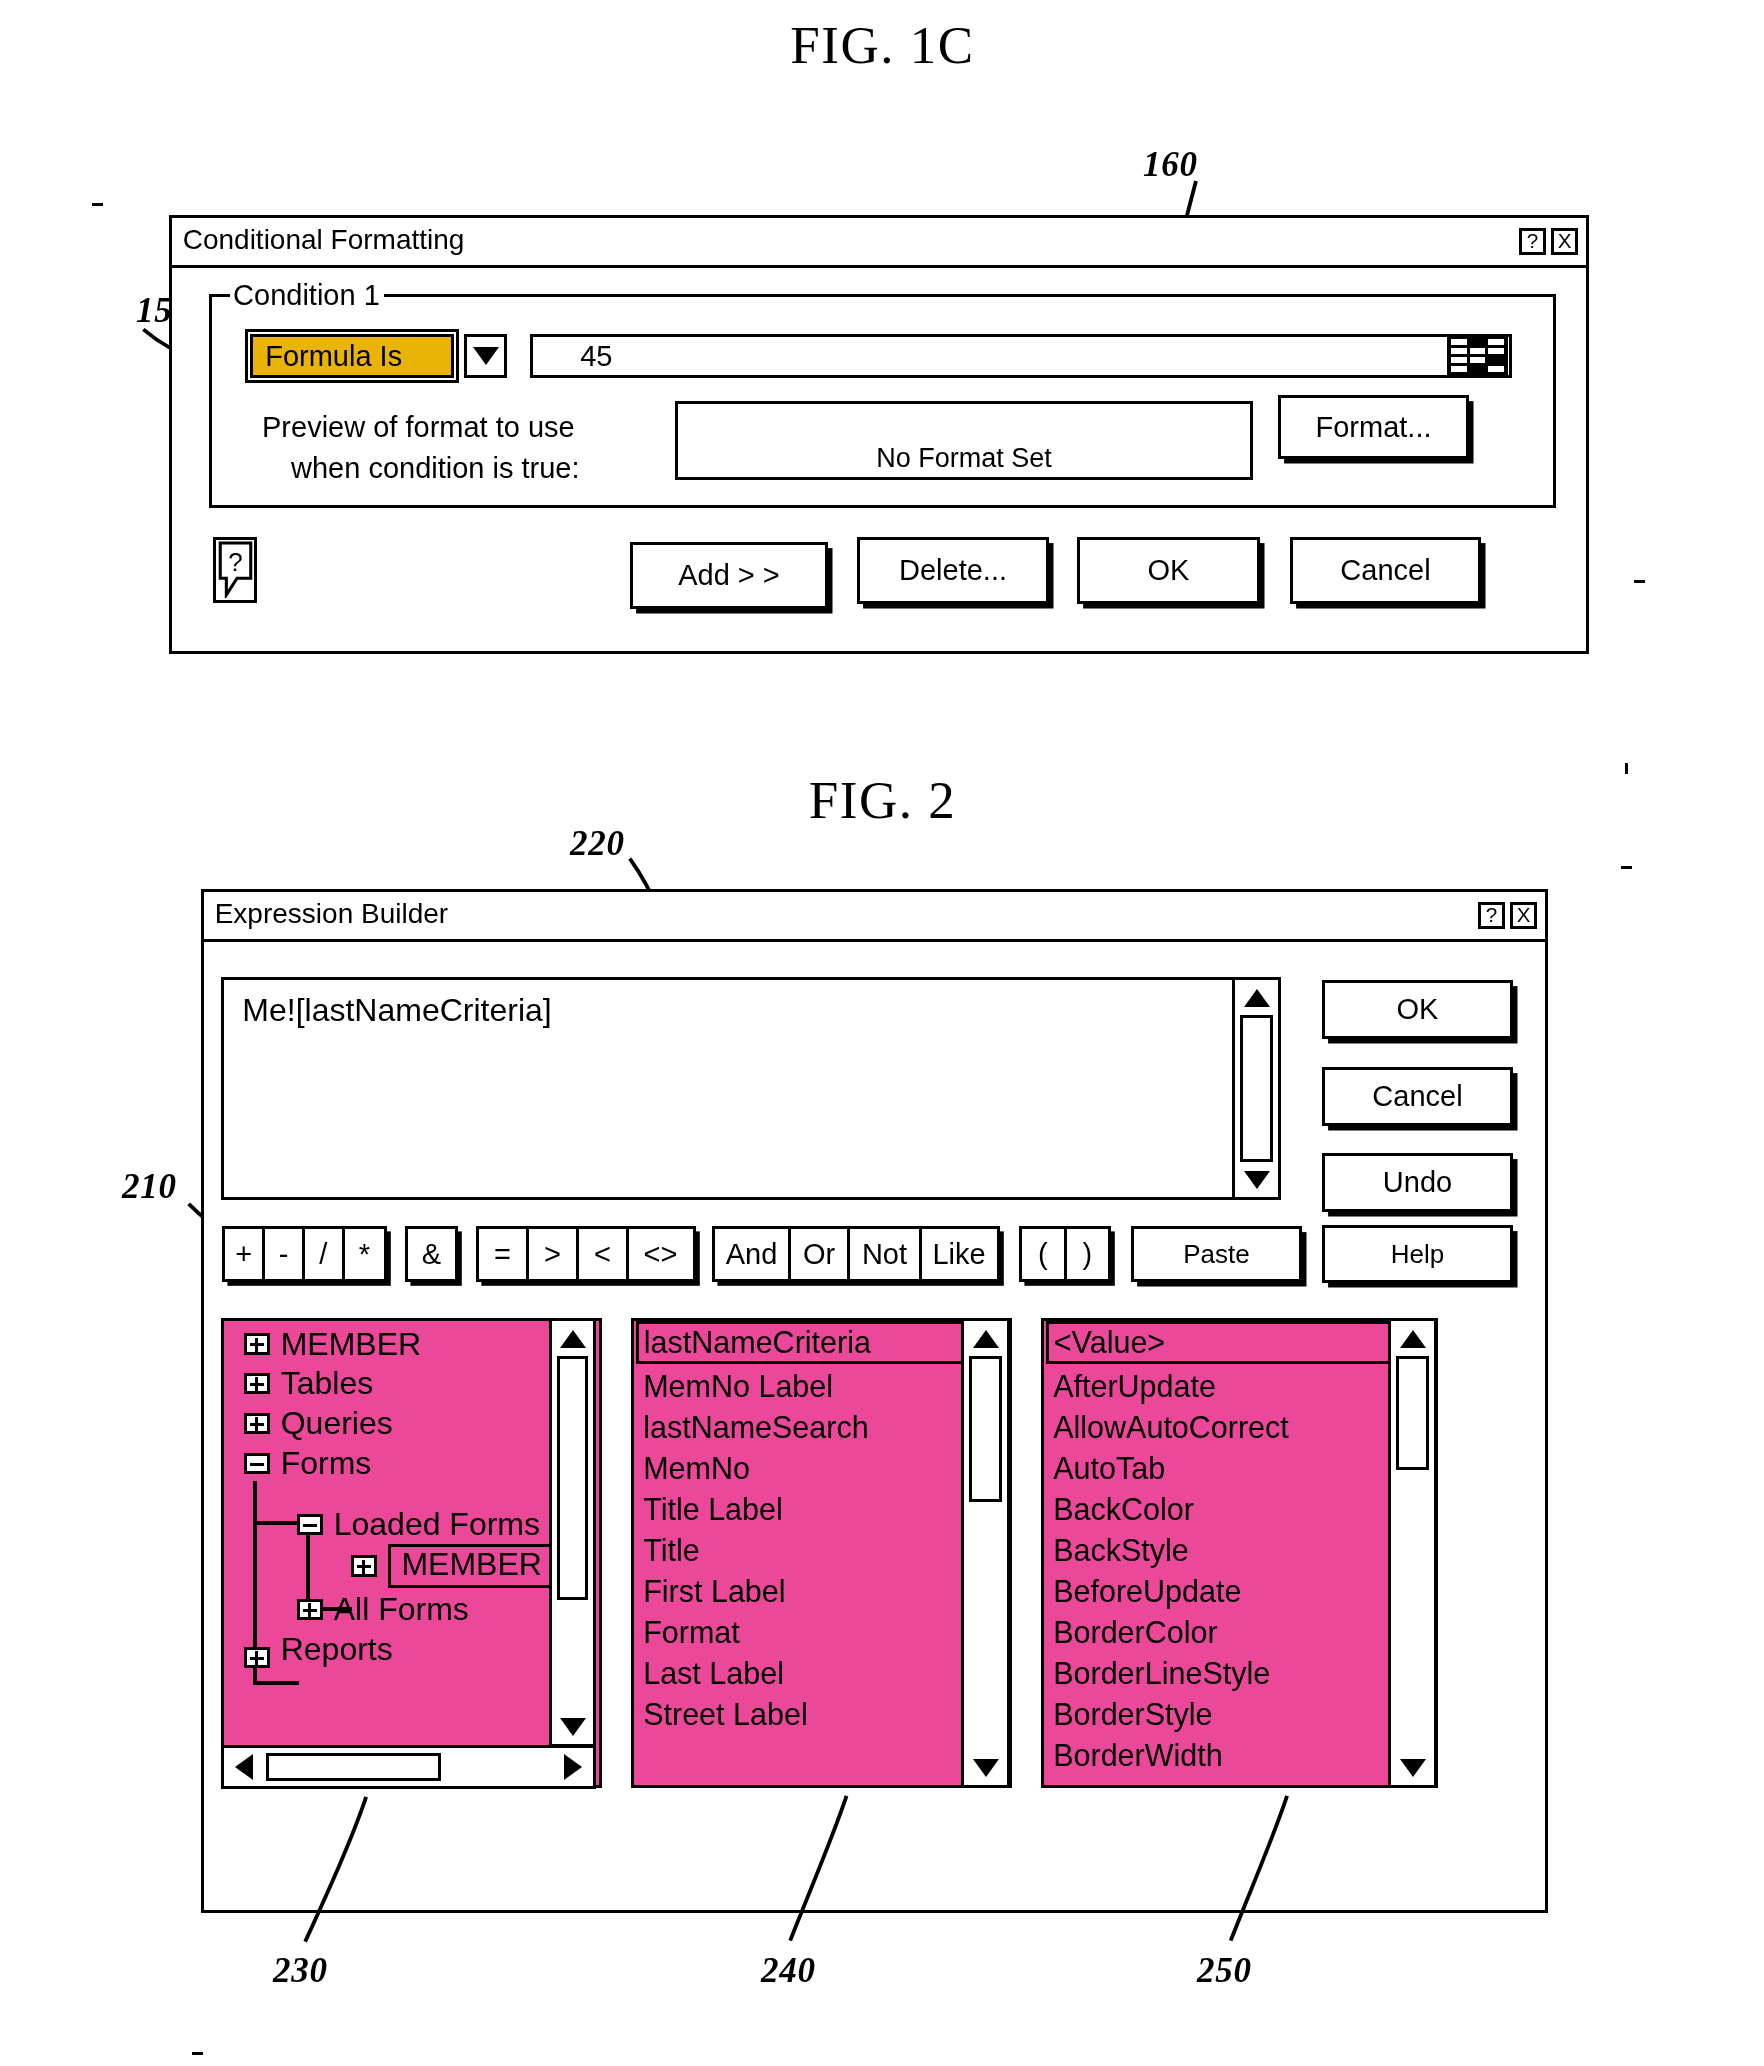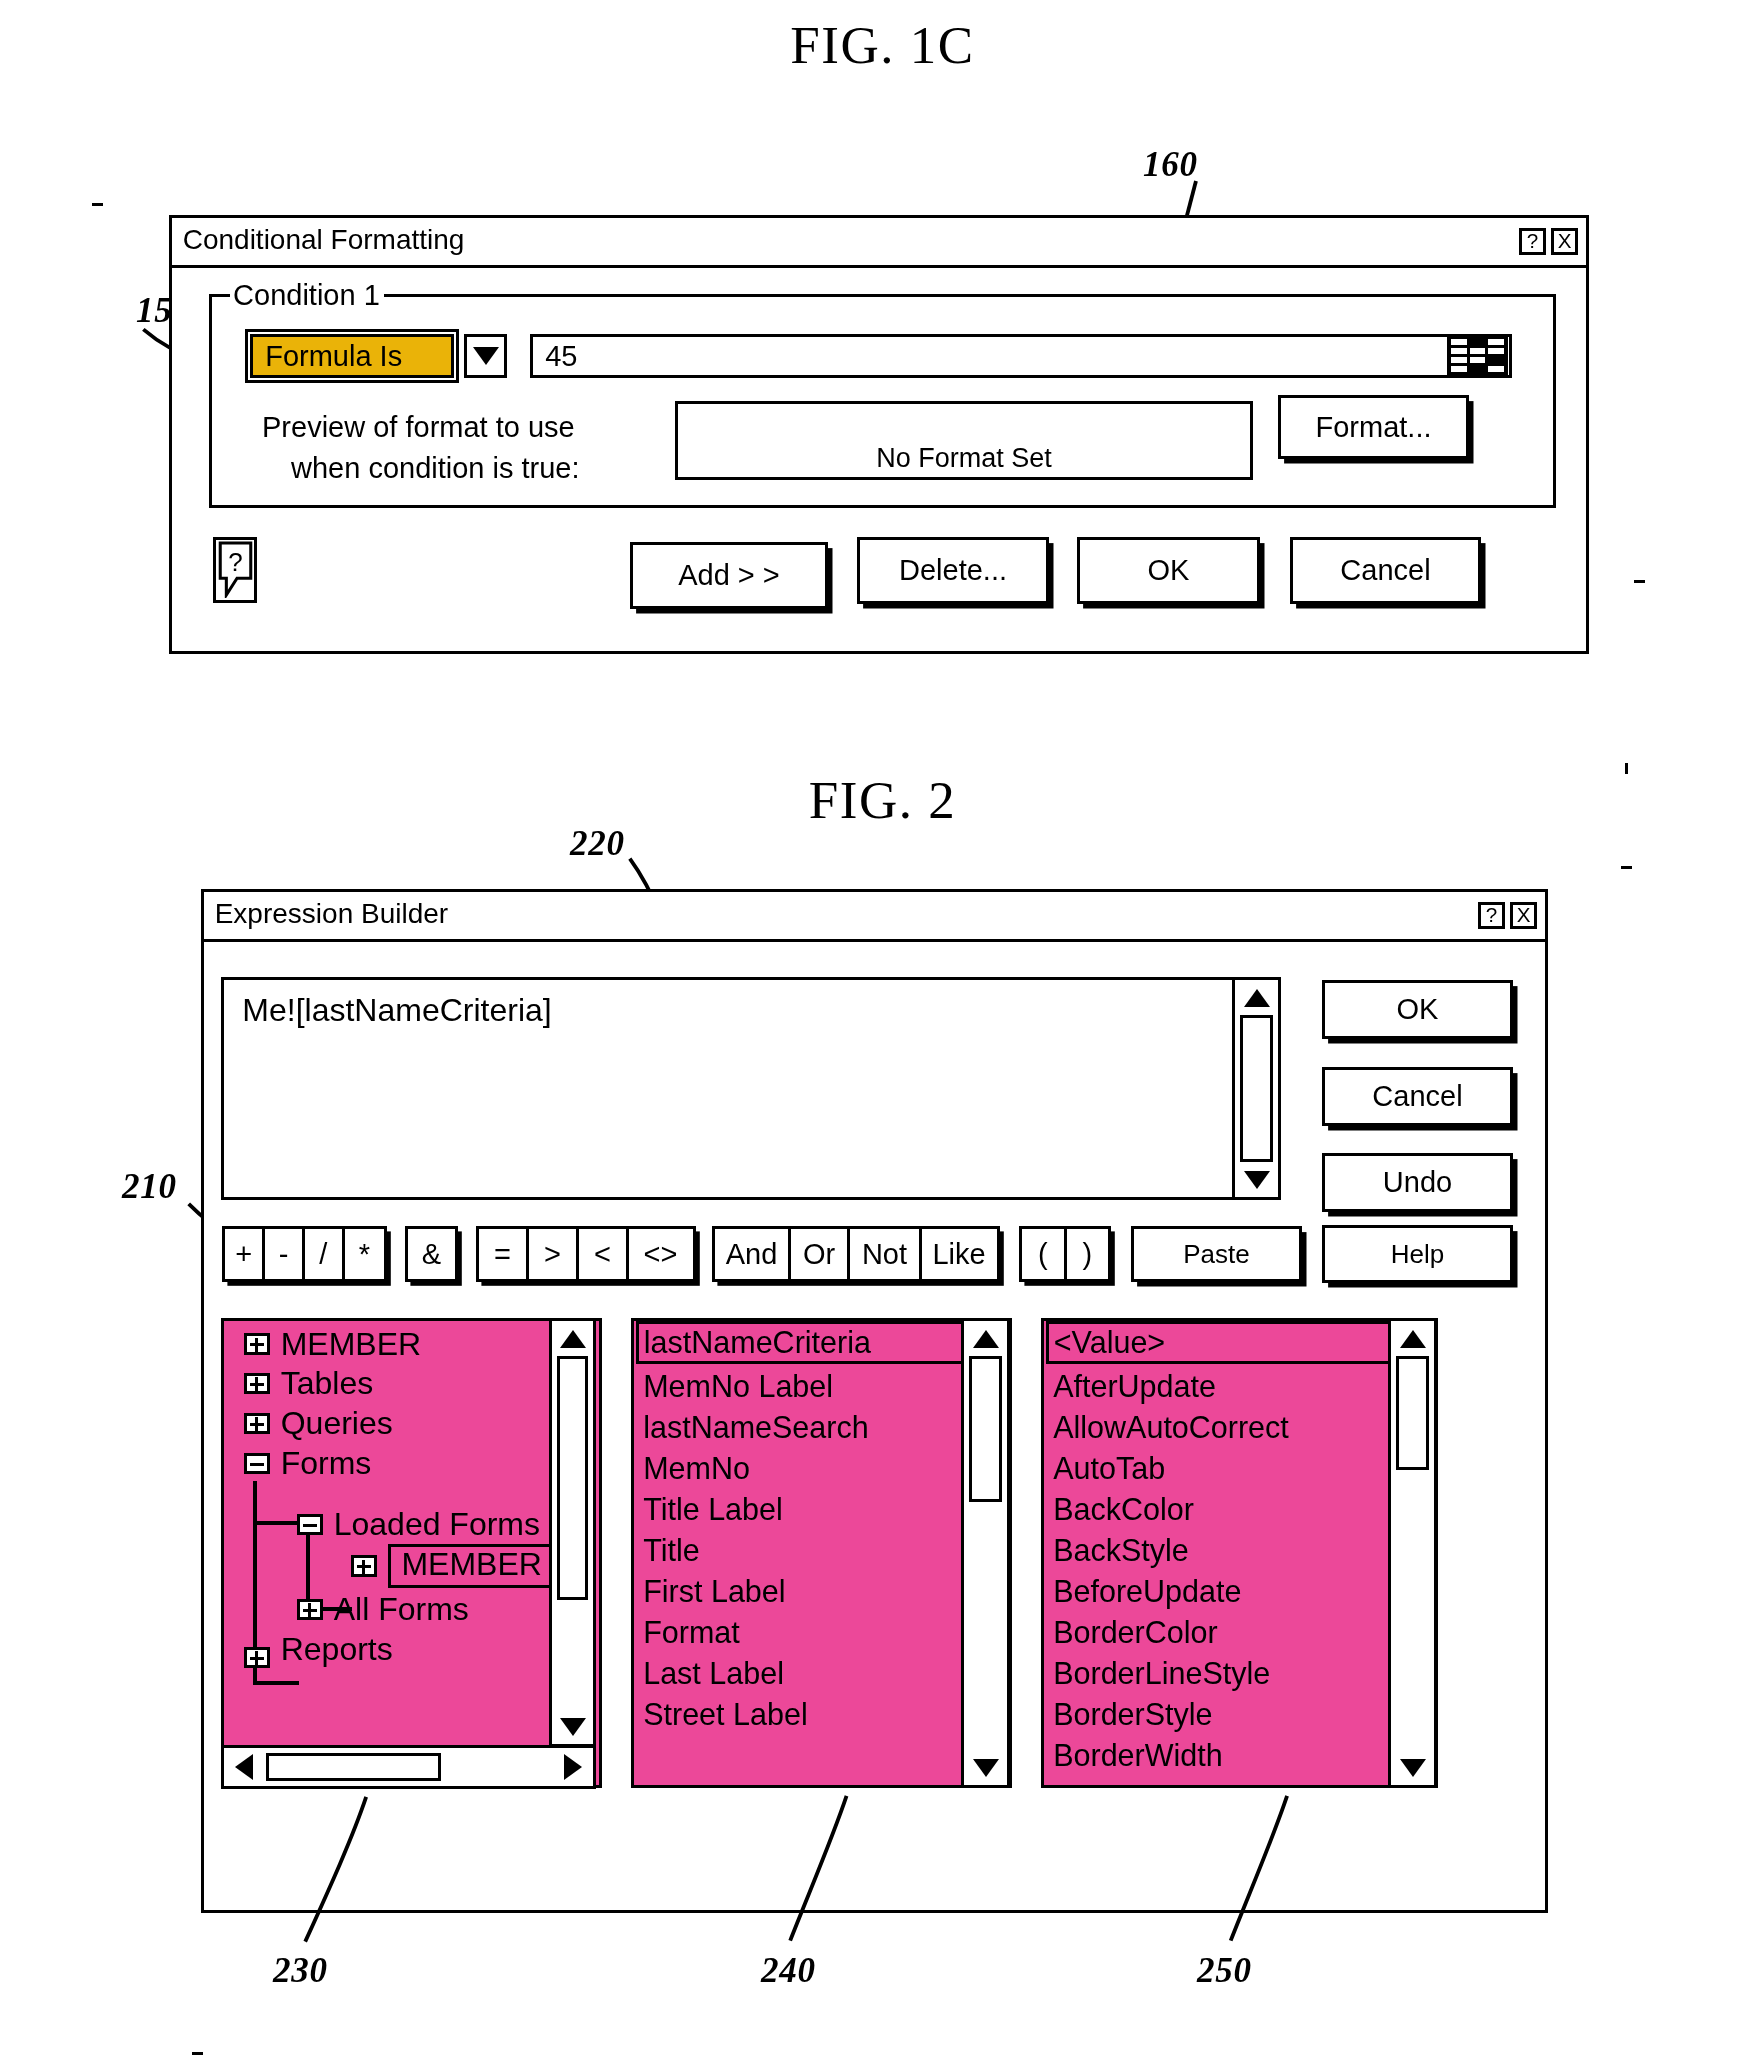--- a/index.html
+++ b/index.html
@@ -304,21 +304,21 @@
 
   <div class="abs combo-wrap" style="left:78px;top:116px;height:44px;">
     <div class="combo-text" style="width:204px;height:44px;">
       <span style="padding-left:12.2px;">Formula Is</span>
     </div>
     <div class="combo-arrow" style="width:43px;height:44px;margin-left:10px;">
       <span class="tri-down"></span>
     </div>
   </div>
 
-  <div class="abs field" style="left:358px;top:116px;width:982px;height:44px;">
+  <div class="abs field" style="left:358px;top:116px;width:982px;height:44px;padding-left:35px;">
     <span class="fv">45</span>
   </div>
   <div class="abs build-icon" style="left:1275px;top:117px;width:61px;height:41px;">
     <i></i>
       <i class="blank"></i>
       <i></i>
     <i></i>
       <i></i>
       <i></i>
     <i></i>

